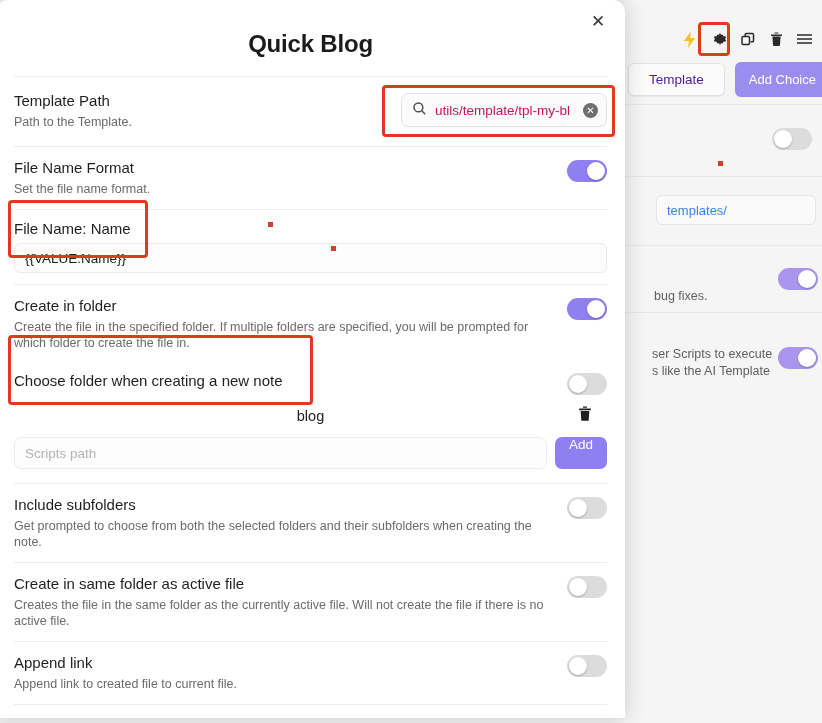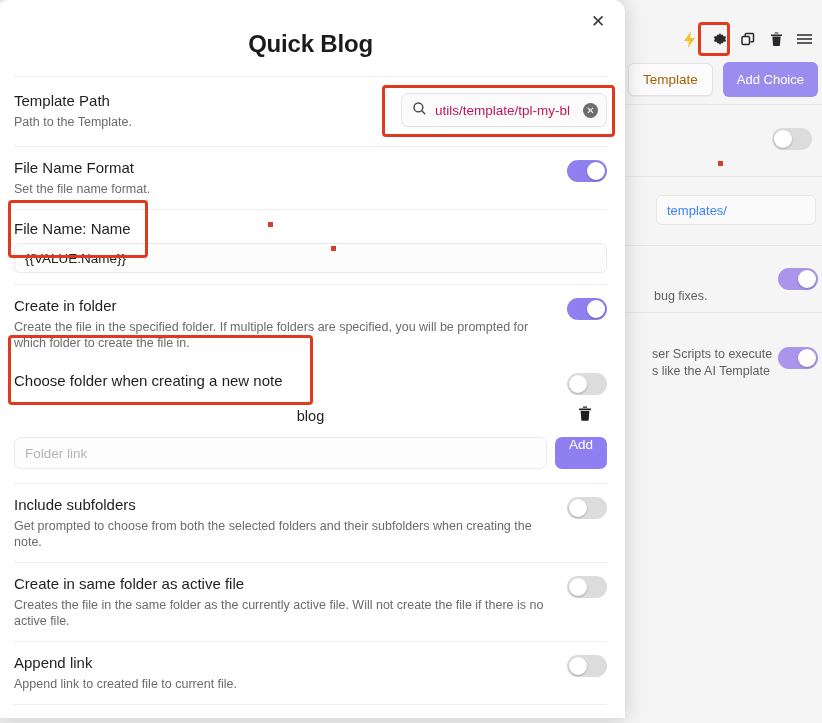--- a/index.html
+++ b/index.html
@@ -65,23 +65,23 @@
     width: 198px;
     display: flex;
     align-items: center;
     gap: 10px;
     padding-left: 4px;
   }
   .btn-template {
     background: #fbfbfb;
     border: 1px solid #e2e2e2;
     border-radius: 6px;
-    padding: 8px 14px;
+    padding: 8px 20px;
     font-size: 13.5px;
-    color: #a16207;
+    color: #4c1d95;
     box-shadow: 0 1px 1px rgba(0,0,0,.05);
     white-space: nowrap;
   }
   .btn-addchoice {
     background: #9b8cf0;
     border: none;
     border-radius: 6px;
     padding: 10px 14px;
     font-size: 13px;
     color: #ffffff;
@@ -468,21 +468,21 @@
       <div class="folder-row">
         <span class="folder-name">blog</span>
         <span class="folder-trash">
           <svg width="16" height="17" viewBox="0 0 15 16" fill="#1f1f1f" aria-hidden="true">
             <path d="M5.6 1.4h3.8v1.2H5.6zM2 3.4h11v1.5H2zM3.4 5.6h8.2l-.6 8.4a1 1 0 01-1 .9H5a1 1 0 01-1-.9z"></path>
           </svg>
         </span>
       </div>
 
       <div class="folder-add-row">
-        <div class="folder-input">Folder link</div>
+        <div class="folder-input">Scripts path</div>
         <div class="btn-add">Add</div>
       </div>
 
       <div class="setting" style="margin-top:14px;">
         <div class="setting-info">
           <div class="setting-name">Include subfolders</div>
           <div class="setting-desc" style="width:535px;">Get prompted to choose from both the selected folders and their subfolders when creating the note.</div>
         </div>
         <div class="setting-control">
           <div class="toggle">

